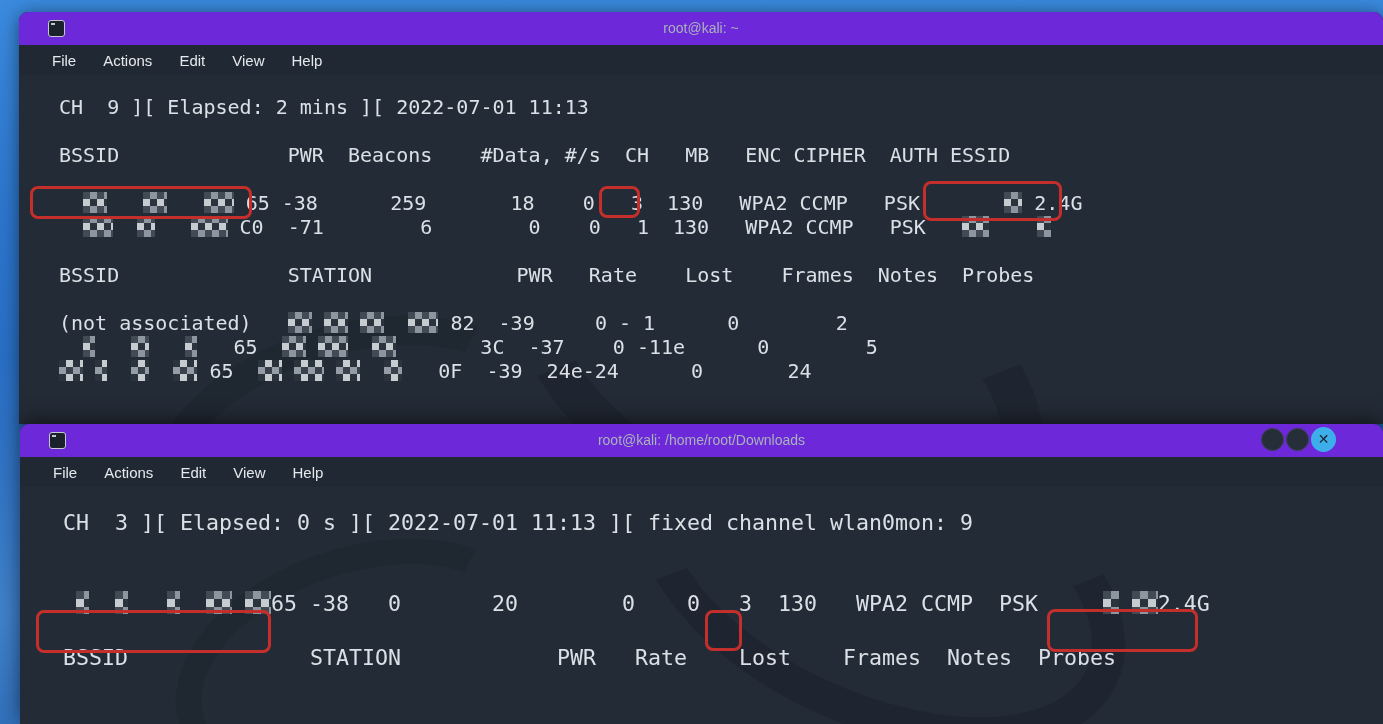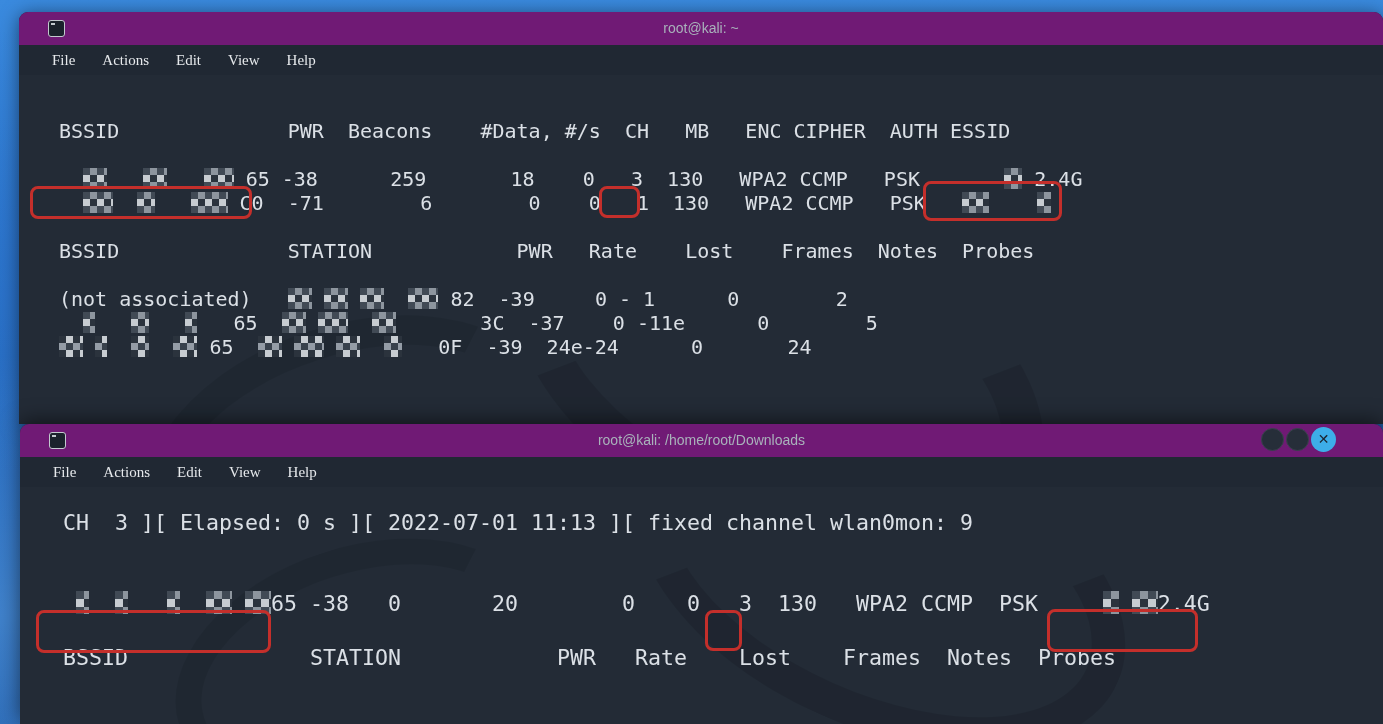--- a/index.html
+++ b/index.html
@@ -17,21 +17,21 @@
     position:absolute;
     background:#232b36;
     border-radius:9px 9px 0 0;
     box-shadow:0 2px 18px rgba(0,0,0,.5);
     overflow:hidden;
   }
   #win-top    { left:19px; top:12px;  width:1364px; height:412px; }
   #win-bottom { left:20px; top:424px; width:1363px; height:300px; box-shadow:0 -3px 20px rgba(0,0,0,.55); }
 
   .titlebar {
-    position:relative; height:33px; background:#701a75;
+    position:relative; height:33px; background:#6d28d9;
   }
   .titlebar .wtitle {
     position:absolute; left:0; right:0; top:8px;
     text-align:center; font-size:14px; color:#a9b2bb;
   }
   .term-icon {
     position:absolute; left:29px; top:8px; width:17px; height:17px;
     border:1.5px solid #c3c9cf; border-radius:3px; background:#1b222c;
   }
   .term-icon::before {
@@ -49,21 +49,21 @@
     right:47px; width:25px; height:25px; top:-1px;
     background:#3daee9; border:none;
     color:#1c242e; font-weight:bold; font-size:14px;
     text-align:center; line-height:25px;
   }
 
   .menubar {
     display:flex; align-items:center; height:30px;
     padding-left:33px; gap:27px; background:#202833;
   }
-  .menu-item { font-size:15px; color:#e6e9ec; cursor:default;font-family:Liberation Serif, serif; }
+  .menu-item { font-size:15px; color:#e6e9ec; cursor:default; }
 
   .term-body {
     position:relative; font-family:"DejaVu Sans Mono","Liberation Mono",monospace;
     color:#dbe0e6; background:#232b36; height:100%;
   }
   #win-top    .term-body { font-size:20px;   padding:20px 0 0 40px; }
   #win-bottom .term-body { font-size:21.6px; padding:22px 0 0 43px; }
 
   .term-line { white-space:pre; position:relative; z-index:2; }
   #win-top    .term-line { height:24px; line-height:24px; }
@@ -116,20 +116,21 @@
   <div class="menubar">
       <span class="menu-item">File</span>
       <span class="menu-item">Actions</span>
       <span class="menu-item">Edit</span>
       <span class="menu-item">View</span>
       <span class="menu-item">Help</span>
     </div>
   <div class="term-body">
     <div class="watermark wm-a"></div>
     <div class="watermark wm-b"></div>
+  <div class="term-line"><span class="tseg">CH  9 ][ Elapsed: 2 mins ][ 2022-07-01 11:13</span></div>
       <div class="term-line"></div>
       <div class="term-line"><span class="tseg">BSSID              PWR  Beacons    #Data, #/s  CH   MB   ENC CIPHER  AUTH ESSID</span></div>
       <div class="term-line"></div>
       <div class="term-line"><span class="tseg">  </span><span class="mosaic alt" style="width: 24.1px;"></span><span class="tseg">   </span><span class="mosaic alt" style="width: 24.1px;"></span><span class="tseg">   </span><span class="mosaic alt" style="width: 30.1px;"></span><span class="tseg"> 65 -38      259       18    0   3  130   WPA2 CCMP   PSK       </span><span class="mosaic alt" style="width: 18px;"></span><span class="tseg"> 2.4G</span></div>
       <div class="term-line"><span class="tseg">  </span><span class="mosaic alt" style="width: 30.1px;"></span><span class="tseg">  </span><span class="mosaic alt" style="width: 18px;"></span><span class="tseg">   </span><span class="mosaic alt" style="width: 36.1px;"></span><span class="tseg"> C0  -71        6        0    0   1  130   WPA2 CCMP   PSK   </span><span class="mosaic alt" style="width: 26.5px;"></span><span class="tseg">    </span><span class="mosaic alt" style="width: 14.4px;"></span></div>
       <div class="term-line"></div>
       <div class="term-line"><span class="tseg">BSSID              STATION            PWR   Rate    Lost    Frames  Notes  Probes</span></div>
       <div class="term-line"></div>
       <div class="term-line"><span class="tseg">(not associated)   </span><span class="mosaic alt" style="width: 24.1px;"></span><span class="tseg"> </span><span class="mosaic alt" style="width: 24.1px;"></span><span class="tseg"> </span><span class="mosaic alt" style="width: 24.1px;"></span><span class="tseg">  </span><span class="mosaic alt" style="width: 30.1px;"></span><span class="tseg"> 82  -39     0 - 1      0        2</span></div>
       <div class="term-line"><span class="tseg">  </span><span class="mosaic alt" style="width: 12px;"></span><span class="tseg">   </span><span class="mosaic alt" style="width: 18px;"></span><span class="tseg">   </span><span class="mosaic alt" style="width: 12px;"></span><span class="tseg">   65  </span><span class="mosaic alt" style="width: 24.1px;"></span><span class="tseg"> </span><span class="mosaic alt" style="width: 30.1px;"></span><span class="tseg">  </span><span class="mosaic alt" style="width: 24.1px;"></span><span class="tseg">       3C  -37    0 -11e      0        5</span></div>

